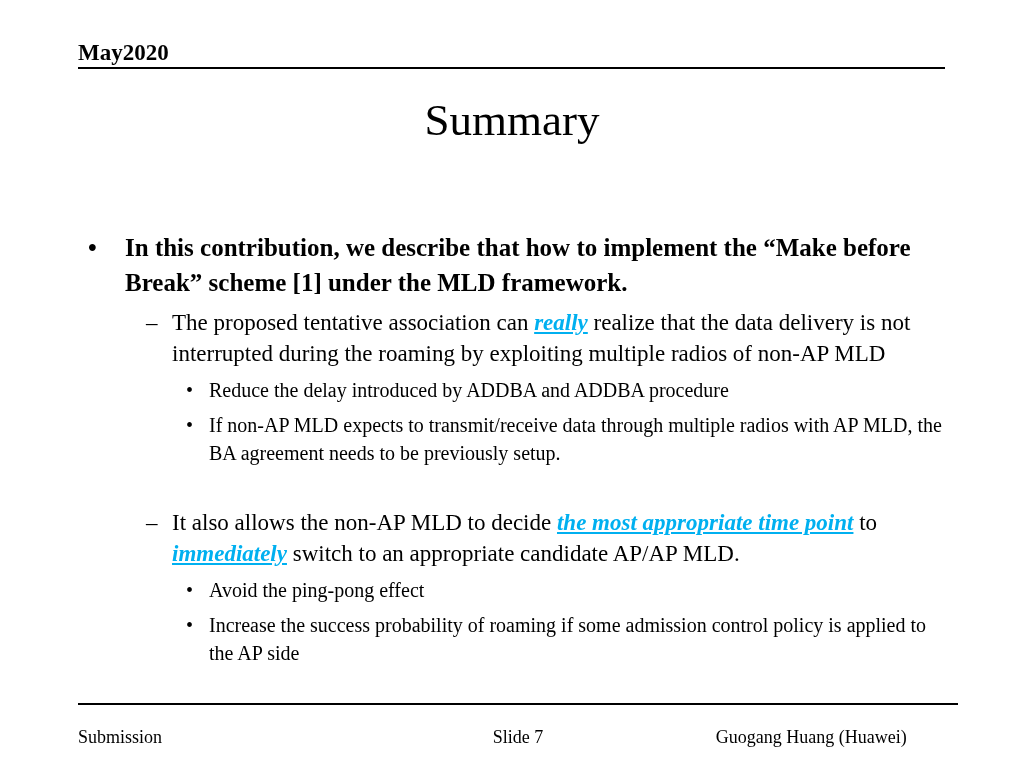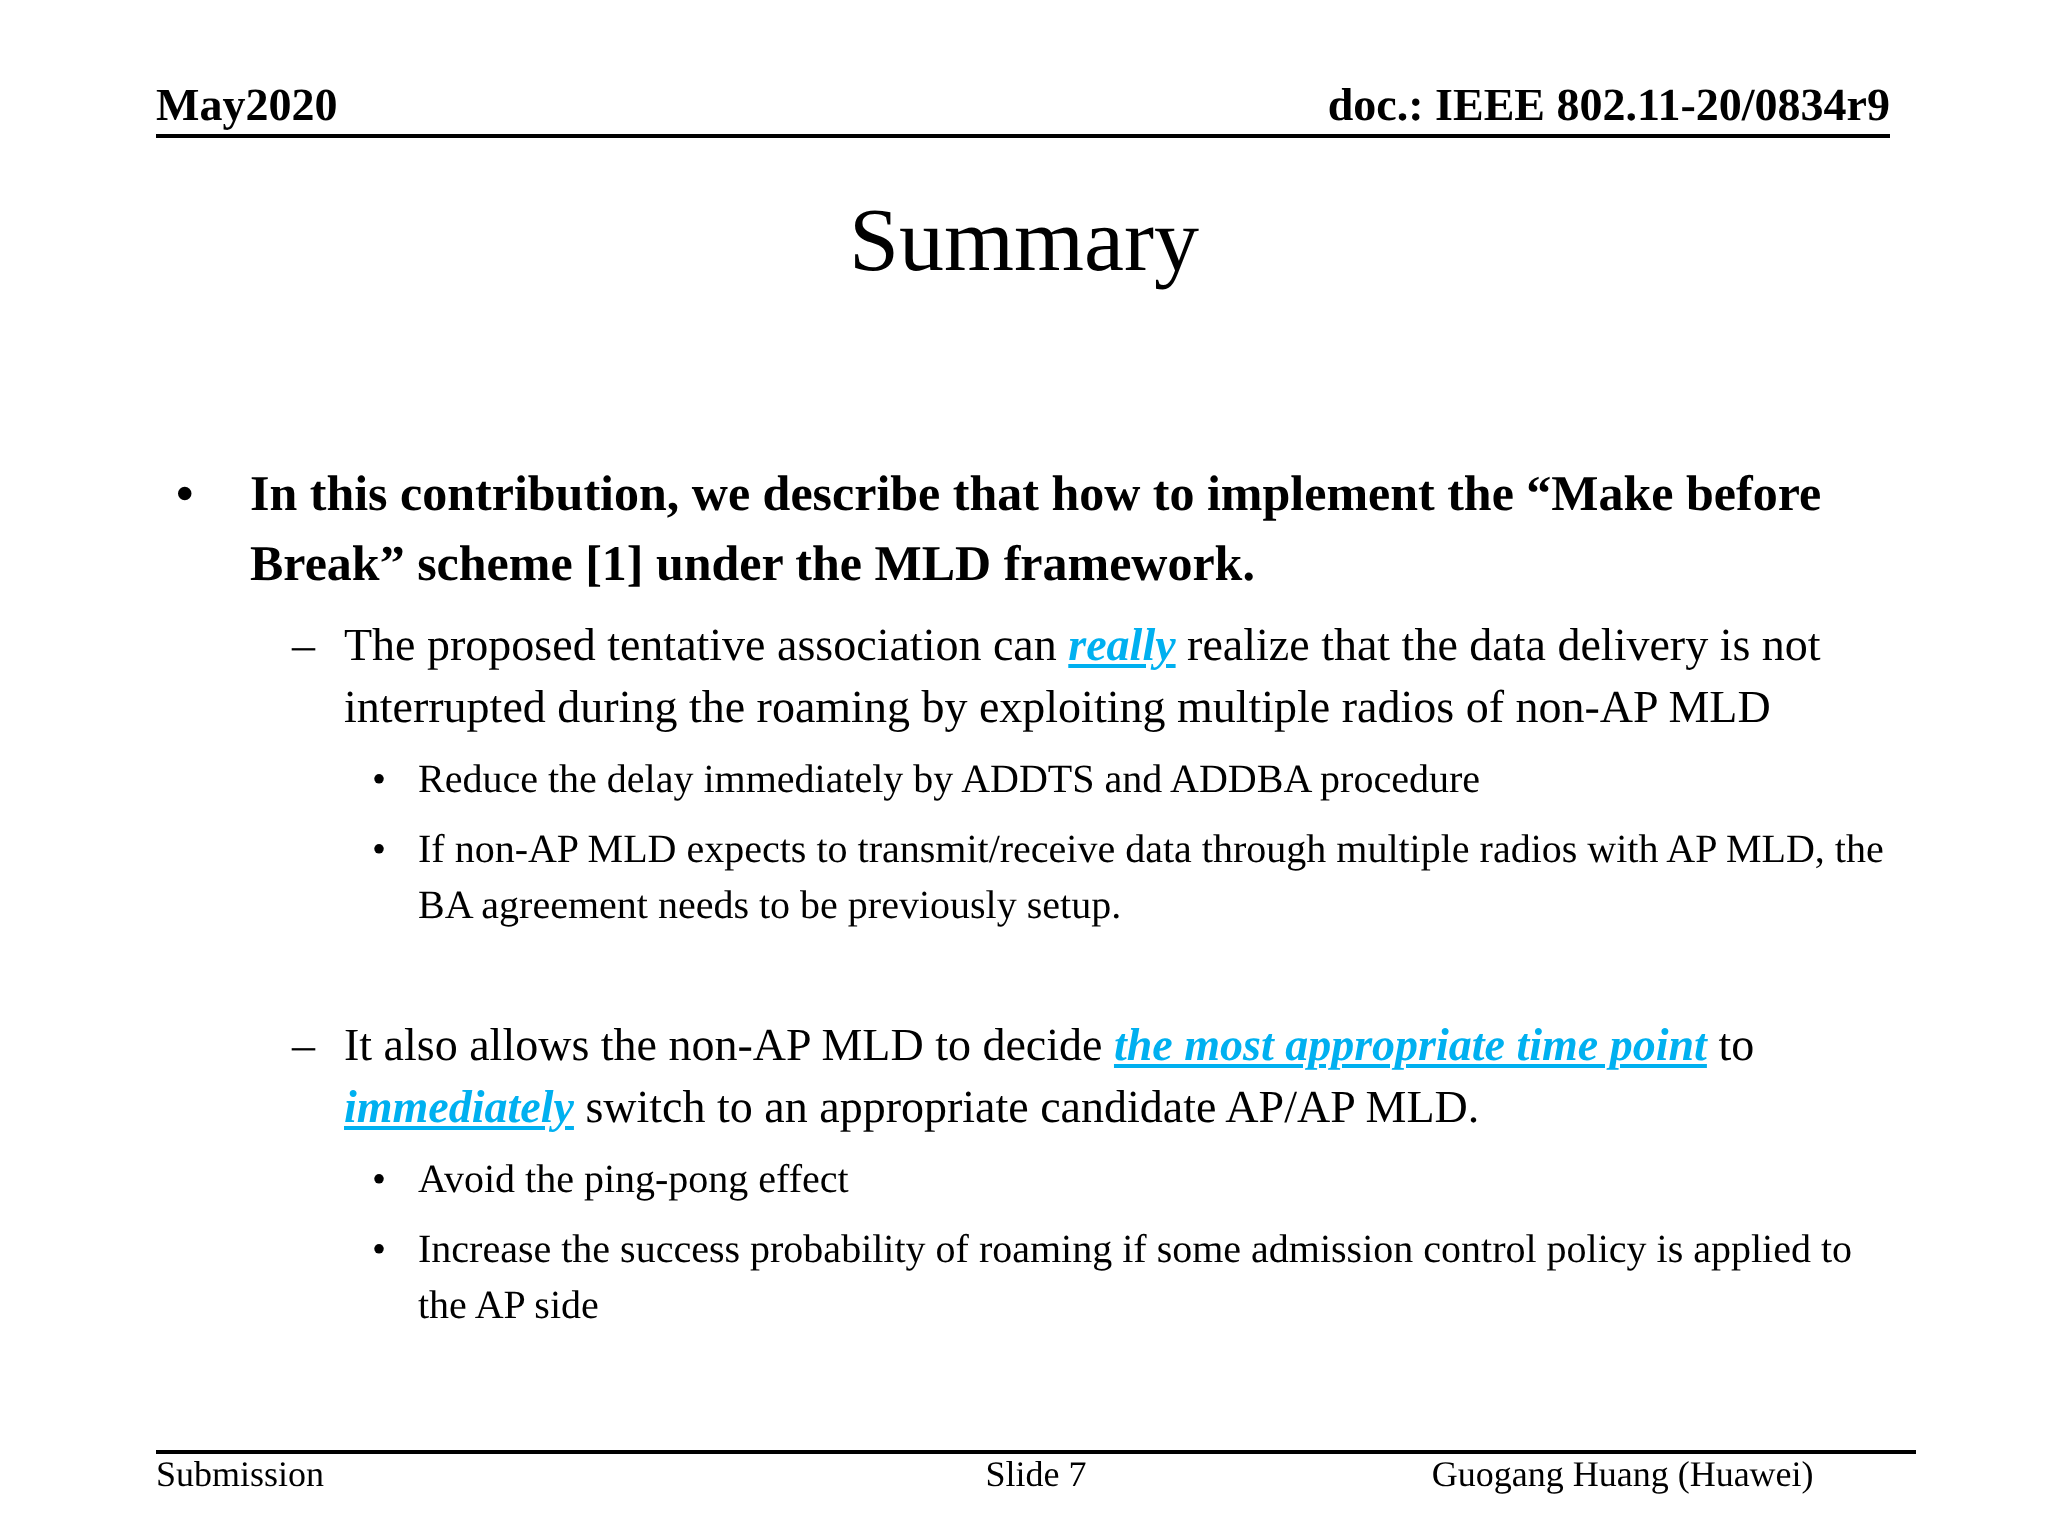--- a/index.html
+++ b/index.html
@@ -85,56 +85,55 @@
     font-style: italic;
   }
 
   
   .footer {
     position: absolute;
     left: 78px;
     right: 66px;
     bottom: 20px;
     border-top: 2px solid #000000;
-    padding-top: 0;
+    padding-top: 22px;
     display: flex;
     font-size: 18px;
     line-height: 21px;
   }
   .footer .f-left   { flex: 1; text-align: left; }
   .footer .f-center { flex: 1; text-align: center; }
   .footer .f-right  { flex: 1; text-align: center; }
 </style>
 </head>
 <body>
 
 <div class="slide">
 
   <div class="header">
     <span>May2020</span>
-    <span>doc.: IEEE 802.11-20/0834r9</span>
   </div>
 
   <div class="title">Summary</div>
 
   <div class="content">
 
     <div class="item l1">
       <span class="marker">•</span>
       <div><span>In this contribution, we describe that how to implement the “Make before Break” scheme [1] under the MLD framework.</span></div>
     </div>
 
     <div class="item l2">
       <span class="marker">–</span>
       <div><span>The proposed tentative association can </span><span class="accent">really</span><span> realize that the data delivery is not interrupted during the roaming by exploiting multiple radios of non-AP MLD</span></div>
     </div>
 
     <div class="item l3">
       <span class="marker">•</span>
-      <div><span>Reduce the delay immediately by ADDTS and ADDBA procedure</span></div>
+      <div><span>Reduce the delay introduced by ADDBA and ADDBA procedure</span></div>
     </div>
 
     <div class="item l3">
       <span class="marker">•</span>
       <div><span>If non-AP MLD expects to transmit/receive data through multiple radios with AP MLD, the BA agreement needs to be previously setup.</span></div>
     </div>
 
     <div class="item l2 gap-before">
       <span class="marker">–</span>
       <div><span>It also allows the non-AP MLD to decide </span><span class="accent">the most appropriate time point</span><span> to </span><span class="accent">immediately</span><span> switch to an appropriate candidate AP/AP MLD.</span></div>

